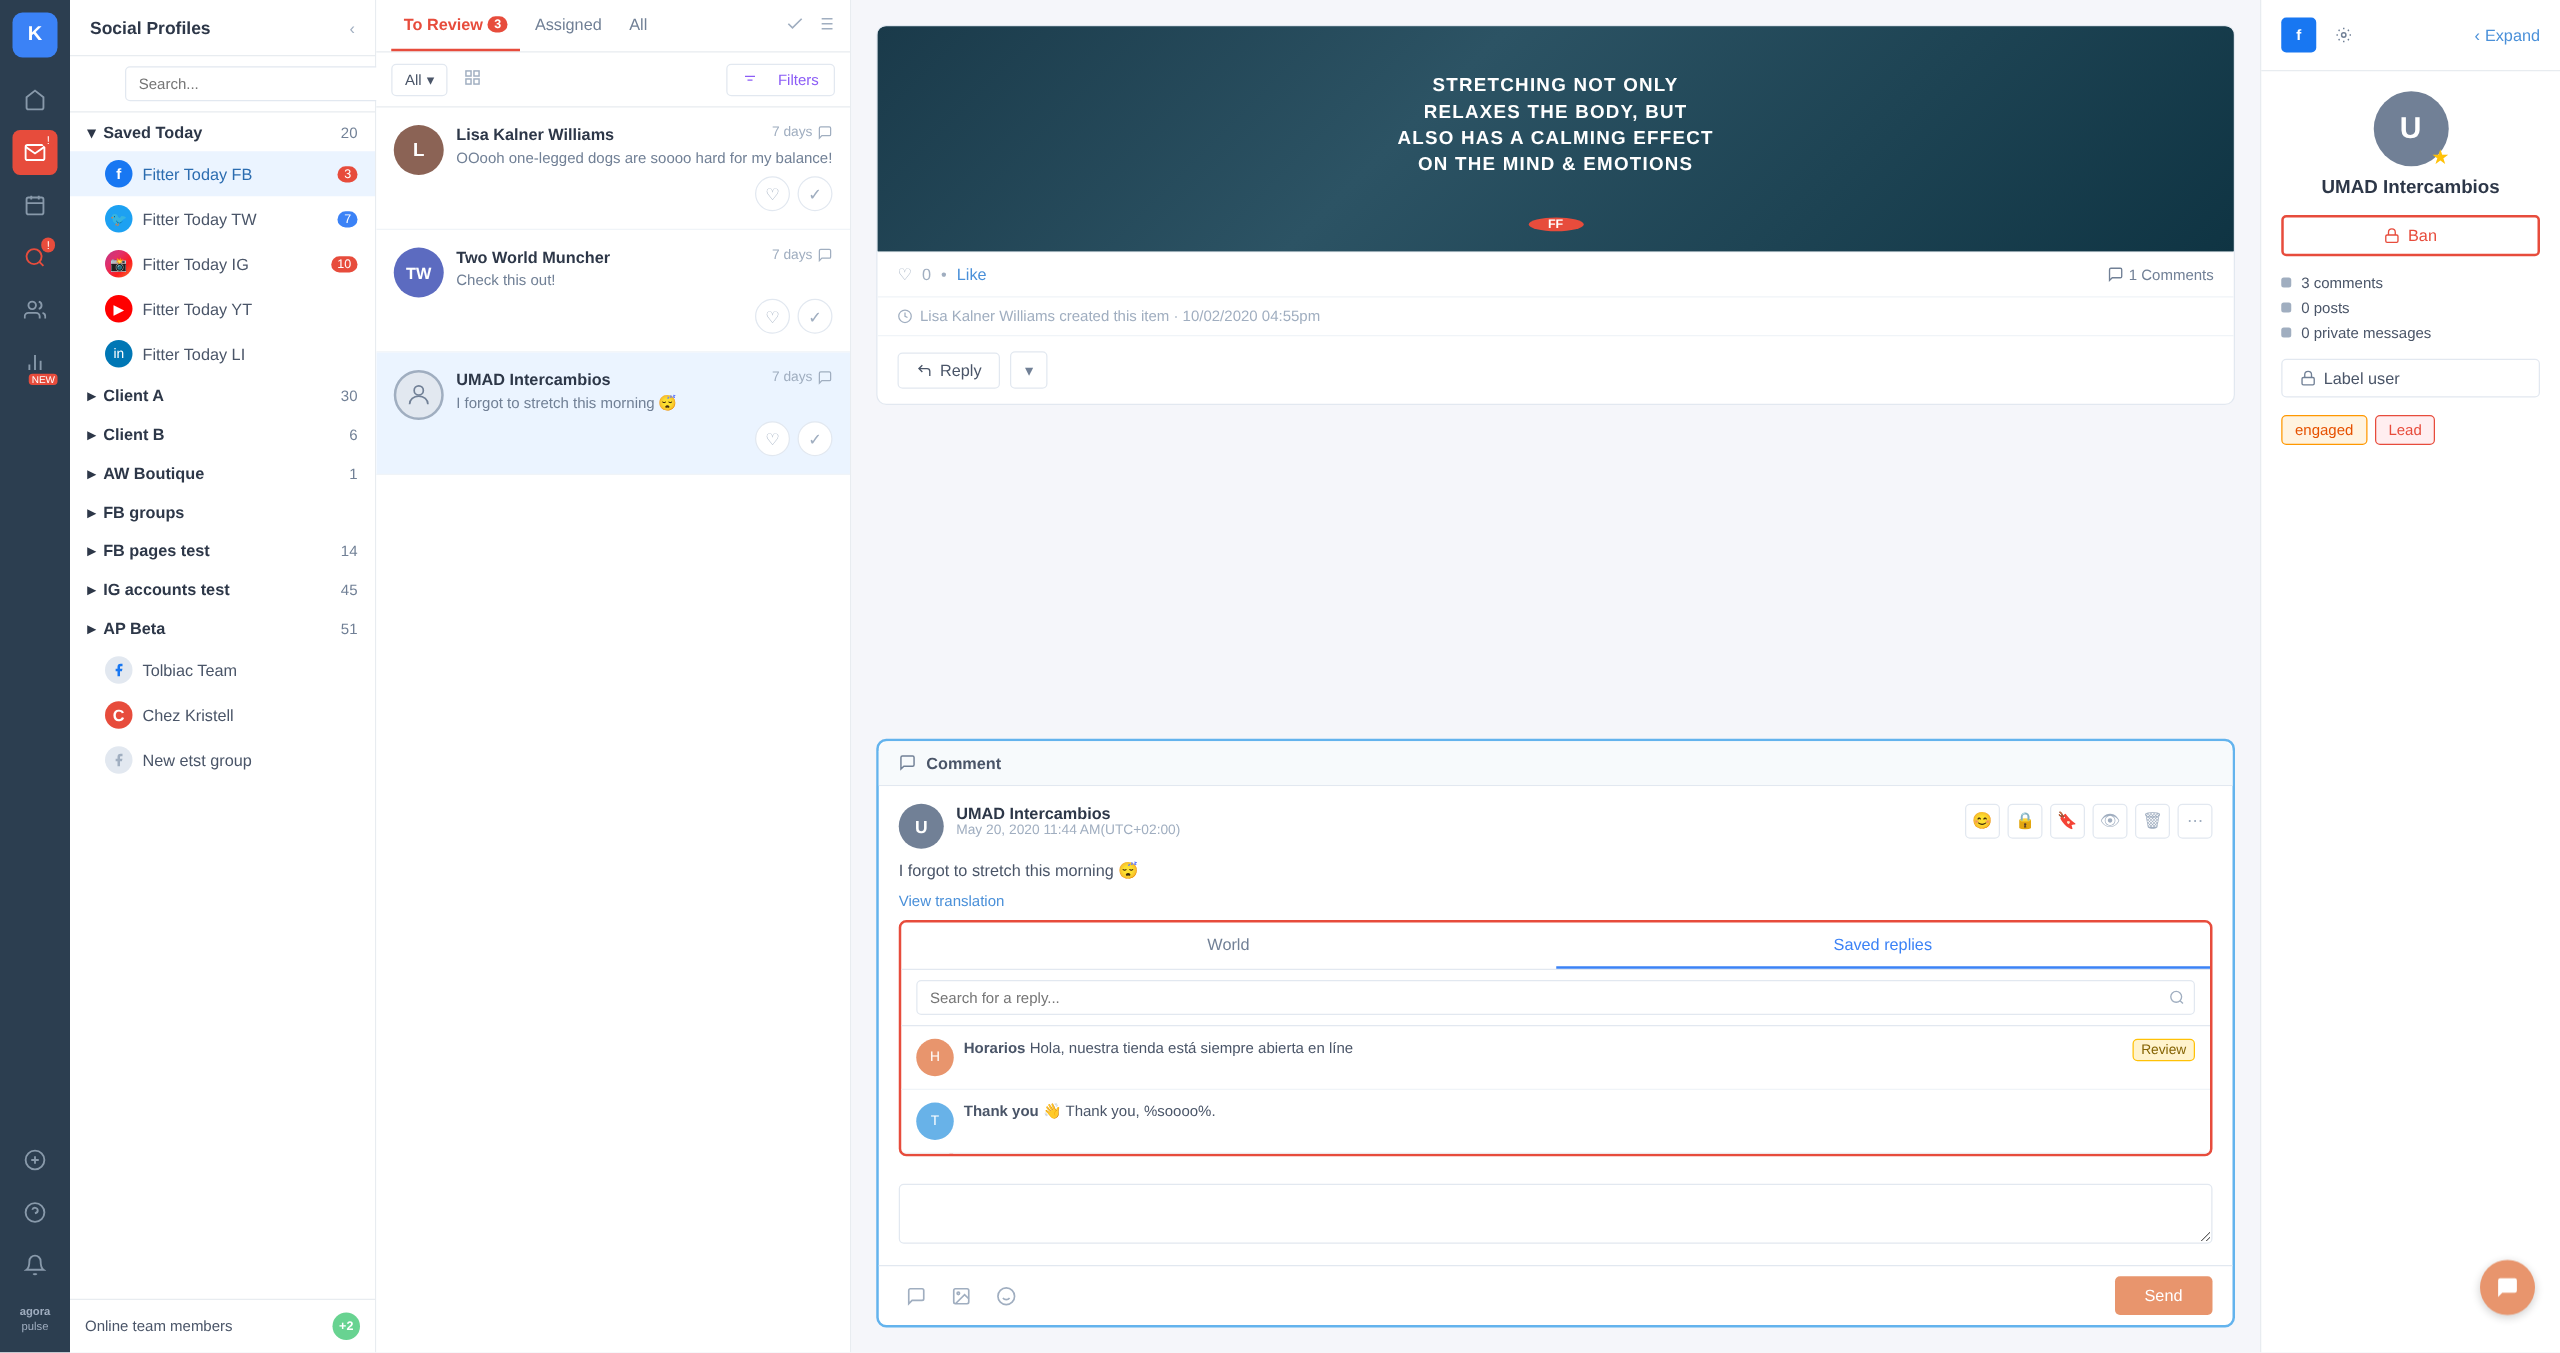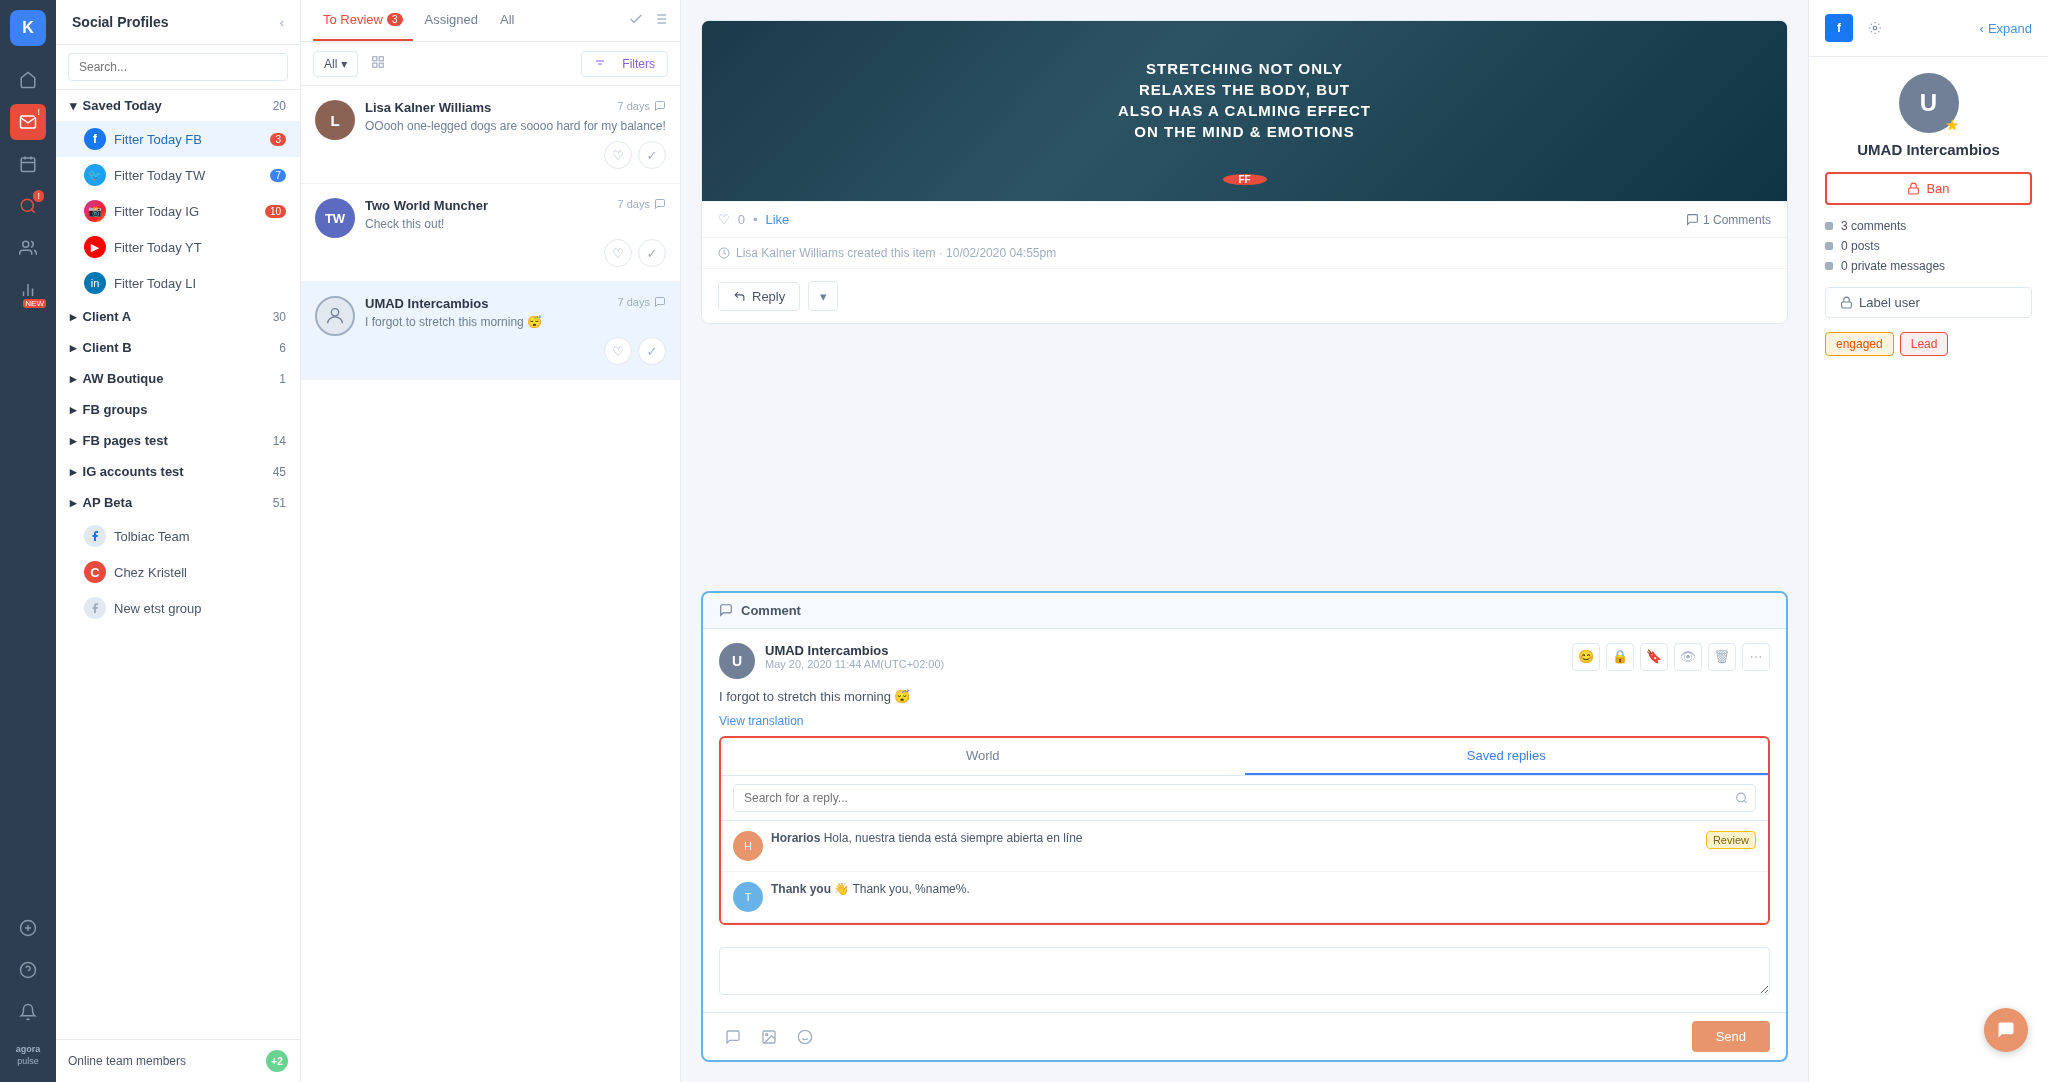--- a/index.html
+++ b/index.html
@@ -12,42 +12,42 @@
     .icon-bar-item.active { background: #e74c3c; color: white; }
     .icon-bar-item.active2 { color: #e74c3c; }
     .icon-bar-badge { position: absolute; top: 2px; right: 2px; background: #e74c3c; color: white; font-size: 9px; border-radius: 10px; padding: 1px 4px; }
     .icon-bar-bottom { margin-top: auto; display: flex; flex-direction: column; align-items: center; gap: 6px; padding-bottom: 16px; }
 
     
     .sidebar { width: 245px; background: white; border-right: 1px solid #e8ecf0; display: flex; flex-direction: column; flex-shrink: 0; }
     .sidebar-header { display: flex; align-items: center; justify-content: space-between; padding: 14px 16px; border-bottom: 1px solid #e8ecf0; }
     .sidebar-title { font-weight: 600; font-size: 14px; color: #2d3748; }
     .sidebar-search { padding: 8px 12px; border-bottom: 1px solid #e8ecf0; }
-    .sidebar-search input { width: 100%; padding: 6px 10px; border: 1px solid #e2e8f0; border-radius: 4px; font-size: 12px; color: #666; outline: none; }
+    .sidebar-search input { width: 100%; padding: 6px 10px; border: 1px solid #e2e8f0; border-radius: 4px; font-size: 12px; color: #666; outline: none; margin-left: 32px; }
     .sidebar-content { flex: 1; overflow-y: auto; }
     .sidebar-group { }
     .sidebar-group-header { display: flex; align-items: center; justify-content: space-between; padding: 8px 14px; cursor: pointer; }
     .sidebar-group-name { font-weight: 600; font-size: 13px; color: #2d3748; display: flex; align-items: center; gap: 6px; }
     .sidebar-group-count { color: #718096; font-size: 12px; }
     .sidebar-item { display: flex; align-items: center; padding: 7px 14px 7px 28px; cursor: pointer; gap: 8px; }
     .sidebar-item.active { background: #ebf4ff; }
     .sidebar-item-icon { width: 22px; height: 22px; border-radius: 50%; display: flex; align-items: center; justify-content: center; font-size: 11px; flex-shrink: 0; }
     .sidebar-item-label { flex: 1; font-size: 13px; color: #4a5568; }
     .sidebar-item.active .sidebar-item-label { color: #2b6cb0; font-weight: 500; }
     .sidebar-item-badge { background: #e74c3c; color: white; font-size: 10px; border-radius: 10px; padding: 1px 5px; }
     .sidebar-item-badge.blue { background: #3b82f6; }
     .sidebar-bottom { padding: 10px 12px; border-top: 1px solid #e8ecf0; display: flex; align-items: center; gap: 8px; }
     .online-label { font-size: 12px; color: #4a5568; }
     .avatar-count { width: 22px; height: 22px; border-radius: 50%; background: #68d391; display: flex; align-items: center; justify-content: center; font-size: 9px; color: white; }
 
     
     .inbox { width: 380px; background: white; border-right: 1px solid #e8ecf0; display: flex; flex-direction: column; flex-shrink: 0; }
     .inbox-tabs { display: flex; align-items: center; padding: 0 12px; border-bottom: 1px solid #e8ecf0; gap: 2px; }
     .inbox-tab { padding: 12px 10px; font-size: 13px; color: #718096; cursor: pointer; border-bottom: 2px solid transparent; display: flex; align-items: center; gap: 4px; }
-    .inbox-tab.active { color: #e74c3c; border-bottom-color: #e74c3c; font-weight: 400; }
+    .inbox-tab.active { color: #e74c3c; border-bottom-color: #e74c3c; font-weight: 700; }
     .inbox-tab-badge { background: #e74c3c; color: white; font-size: 10px; border-radius: 10px; padding: 1px 5px; }
     .inbox-tab-actions { margin-left: auto; display: flex; gap: 8px; }
     .inbox-filters { display: flex; align-items: center; padding: 8px 12px; gap: 8px; border-bottom: 1px solid #e8ecf0; }
     .filter-select { display: flex; align-items: center; gap: 4px; padding: 5px 10px; border: 1px solid #e2e8f0; border-radius: 4px; font-size: 12px; color: #4a5568; cursor: pointer; background: white; }
     .filter-btn { display: flex; align-items: center; gap: 16px; padding: 5px 12px; border: 1px solid #e2e8f0; border-radius: 4px; font-size: 12px; color: #8b5cf6; cursor: pointer; background: white; margin-left: auto; }
     .inbox-list { flex: 1; overflow-y: auto; }
     .inbox-item { padding: 14px 14px; border-bottom: 1px solid #f0f4f8; cursor: pointer; display: flex; gap: 10px; }
     .inbox-item.selected { background: #ebf4ff; }
     .inbox-avatar { width: 40px; height: 40px; border-radius: 50%; flex-shrink: 0; overflow: hidden; display: flex; align-items: center; justify-content: center; font-size: 15px; font-weight: 600; color: white; }
     .inbox-content { flex: 1; min-width: 0; }
@@ -576,21 +576,21 @@
             <strong>Horarios</strong>
             <span>Hola, nuestra tienda está siempre abierta en líne</span>
           </div>
           <span class="saved-reply-label">Review</span>
         </div>
 
         <div class="saved-reply-item">
           <div class="saved-reply-avatar" style="background:#68b2e8;">T</div>
           <div class="saved-reply-content">
             <strong>Thank you 👋</strong>
-            <span>Thank you, %name%.</span>
+            <span>Thank you, %soooo%.</span>
           </div>
         </div>
 
         <svg style="position:absolute; bottom:-60px; left:30px; z-index:200; pointer-events:none;" width="80" height="70">
           <defs>
             <marker id="arrowhead" markerWidth="10" markerHeight="7" refX="0" refY="3.5" orient="auto">
               <polygon points="0 0, 10 3.5, 0 7" fill="#e74c3c"></polygon>
             </marker>
           </defs>
           <path d="M 10 10 Q 10 60 60 60" stroke="#e74c3c" stroke-width="3" fill="none" marker-end="url(#arrowhead)"></path>

